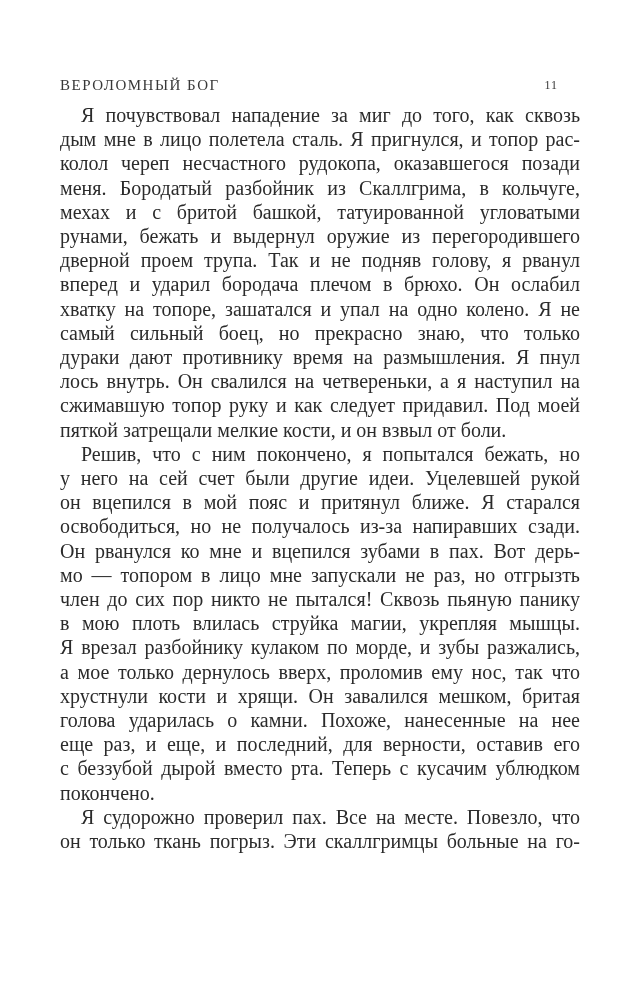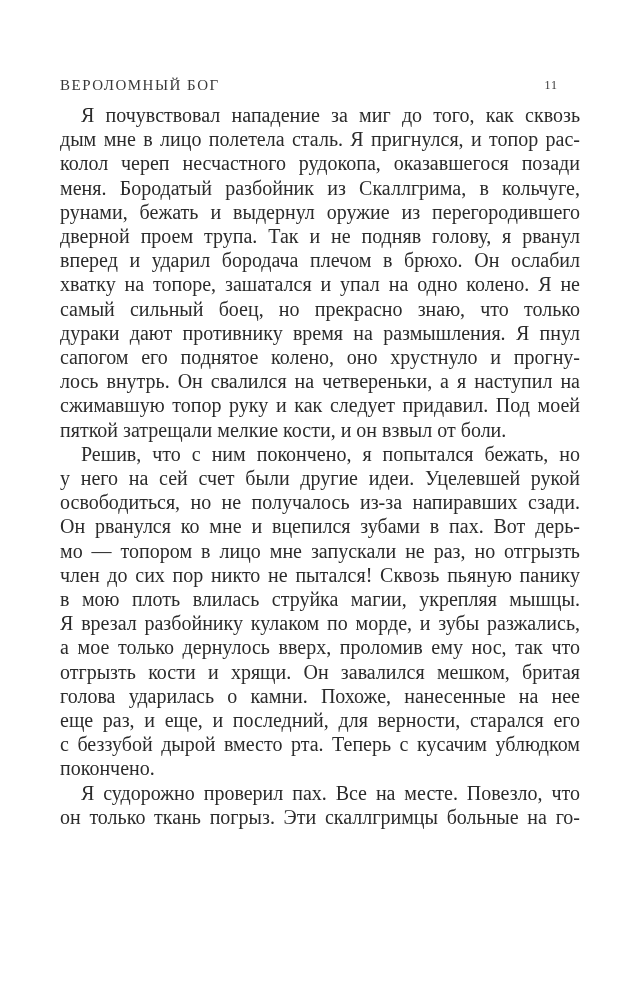--- a/index.html
+++ b/index.html
@@ -70,40 +70,41 @@
 <div class="page">
   <div class="running-header">
     <span class="running-title">ВЕРОЛОМНЫЙ БОГ</span>
     <span class="page-number">11</span>
   </div>
   <div class="page-body">
       <div class="line indent">Я почувствовал нападение за миг до того, как сквозь</div>
       <div class="line">дым мне в лицо полетела сталь. Я пригнулся, и топор рас-</div>
       <div class="line">колол череп несчастного рудокопа, оказавшегося позади</div>
       <div class="line">меня. Бородатый разбойник из Скаллгрима, в кольчуге,</div>
+      <div class="line">мехах и с бритой башкой, татуированной угловатыми</div>
       <div class="line">рунами, бежать и выдернул оружие из перегородившего</div>
       <div class="line">дверной проем трупа. Так и не подняв голову, я рванул</div>
       <div class="line">вперед и ударил бородача плечом в брюхо. Он ослабил</div>
       <div class="line">хватку на топоре, зашатался и упал на одно колено. Я не</div>
       <div class="line">самый сильный боец, но прекрасно знаю, что только</div>
       <div class="line">дураки дают противнику время на размышления. Я пнул</div>
-      <div class="line">сапогом его поднятое колено, оно хрустнуло и прогну-</div>
       <div class="line">лось внутрь. Он свалился на четвереньки, а я наступил на</div>
       <div class="line">сжимавшую топор руку и как следует придавил. Под моей</div>
       <div class="line flush-left">пяткой затрещали мелкие кости, и он взвыл от боли.</div>
       <div class="line indent">Решив, что с ним покончено, я попытался бежать, но</div>
       <div class="line">у него на сей счет были другие идеи. Уцелевшей рукой</div>
+      <div class="line">он вцепился в мой пояс и притянул ближе. Я старался</div>
       <div class="line">освободиться, но не получалось из-за напиравших сзади.</div>
       <div class="line">Он рванулся ко мне и вцепился зубами в пах. Вот дерь-</div>
       <div class="line">мо — топором в лицо мне запускали не раз, но отгрызть</div>
       <div class="line">член до сих пор никто не пытался! Сквозь пьяную панику</div>
       <div class="line">в мою плоть влилась струйка магии, укрепляя мышцы.</div>
       <div class="line">Я врезал разбойнику кулаком по морде, и зубы разжались,</div>
       <div class="line">а мое только дернулось вверх, проломив ему нос, так что</div>
-      <div class="line">отгрызть кости и хрящи. Он завалился мешком, бритая</div>
+      <div class="line">хрустнули кости и хрящи. Он завалился мешком, бритая</div>
       <div class="line">голова ударилась о камни. Похоже, нанесенные на нее</div>
-      <div class="line">еще раз, и еще, и последний, для верности, старался его</div>
+      <div class="line">еще раз, и еще, и последний, для верности, оставив его</div>
       <div class="line">с беззубой дырой вместо рта. Теперь с кусачим ублюдком</div>
       <div class="line flush-left">покончено.</div>
       <div class="line indent">Я судорожно проверил пах. Все на месте. Повезло, что</div>
       <div class="line">он только ткань погрыз. Эти скаллгримцы больные на го-</div>
     </div>
 </div>
 
 </body></html>

